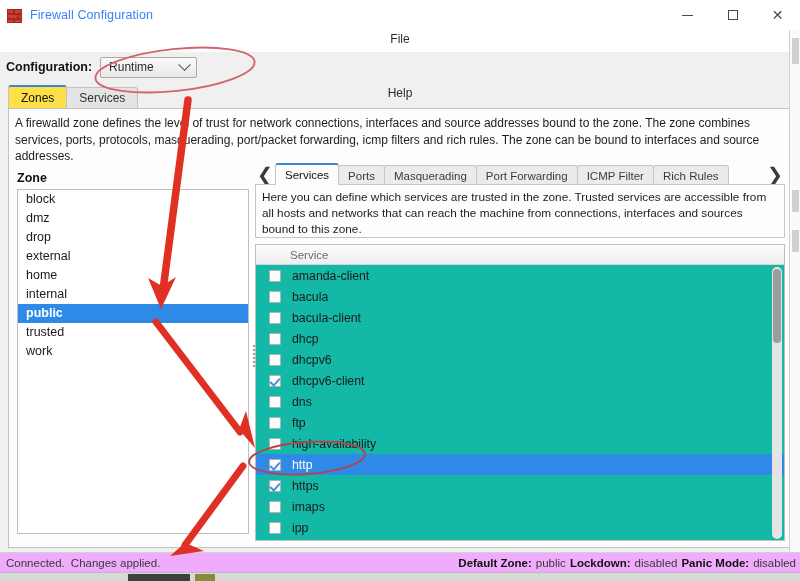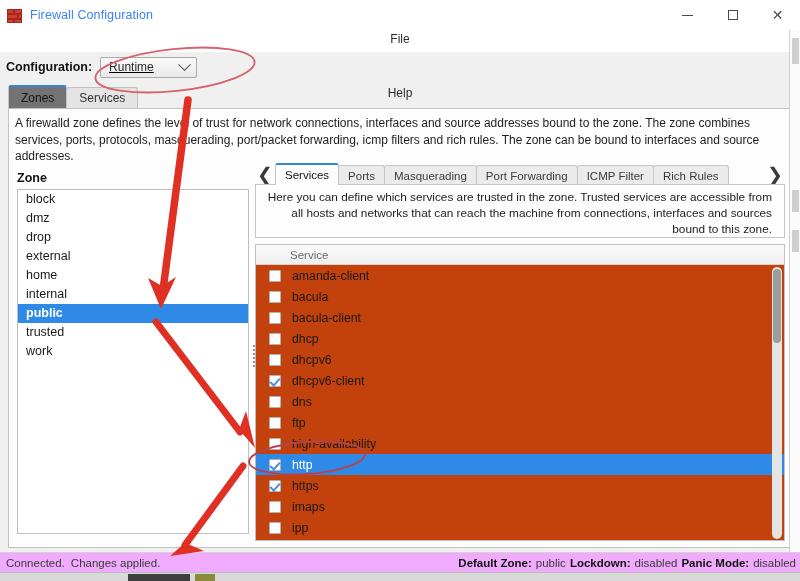--- a/index.html
+++ b/index.html
@@ -57,42 +57,42 @@
     position: absolute; left: 0; top: 52px; width: 640px; height: 30px;
     display: flex; align-items: center; background: #f0f0f0;
   }
   .conf-label {
     font-size: 12.5px; font-weight: bold; color: #111; margin-left: 6px;
   }
   .combo {
     margin-left: 8px; width: 97px; height: 21px;
     background: linear-gradient(#fbfbfb, #e9e9e9);
     border: 1px solid #a9a9a9; border-radius: 2px;
-    display: flex; align-items: center; box-sizing: border-box; text-decoration: underline;
+    display: flex; align-items: center; box-sizing: border-box;
   }
   .combo .val { font-size: 12px; color: #2b2b2b; margin-left: 8px; }
   .combo .chev {
     margin-left: auto; margin-right: 7px; width: 8px; height: 8px;
     border-right: 1.4px solid #555; border-bottom: 1.4px solid #555;
     transform: rotate(45deg) translate(-2px,-2px);
   }
 
   
   .maintabs {
     position: absolute; left: 8px; top: 86px; height: 22px;
     display: flex; align-items: flex-end;
   }
   .mtab {
     height: 21px; padding: 0 12px; font-size: 12px; color: #333;
     background: #e4e4e4; border: 1px solid #c2c2c2; border-bottom: none;
     border-radius: 3px 3px 0 0; display: flex; align-items: center;
     box-sizing: border-box; margin-right: -1px;
   }
   .mtab.active {
-    background: #737373; height: 23px; color: #111;
+    background: #fde047; height: 23px; color: #111;
     border-top: 2px solid #3b86d0;
     position: relative; z-index: 3;
   }
 
   
   .panel {
     position: absolute; left: 8px; top: 108px; width: 784px; height: 440px;
     background: #fdfdfd; border: 1px solid #c2c2c2; box-sizing: border-box;
   }
   .zone-desc {
@@ -142,29 +142,29 @@
     background: #ebebeb; border: 1px solid #c6c6c6; border-bottom: none;
     border-radius: 3px 3px 0 0; display: flex; align-items: center;
     box-sizing: border-box; margin-right: -1px; white-space: nowrap;
   }
   .stab.active {
     background: #fdfdfd; height: 22px; color: #111;
     border-top: 2px solid #3b86d0; position: relative; z-index: 3;
   }
   .svc-desc-box {
     position: absolute; left: 0; top: 23px; width: 530px; height: 54px;
-    background: #fdfdfd; border: 1px solid #c6c6c6; box-sizing: border-box; text-align: right;
+    background: #fdfdfd; border: 1px solid #c6c6c6; box-sizing: border-box;
   }
   .svc-desc {
     position: absolute; left: 6px; top: 4px; width: 510px;
     font-size: 11.8px; color: #1d1d1d; line-height: 16px;
   }
   .svclist {
     position: absolute; left: 0; top: 83px; width: 530px; height: 297px;
-    background: #c2410c; border: 1px solid #bfbfbf; box-sizing: border-box;
+    background: #14b8a6; border: 1px solid #bfbfbf; box-sizing: border-box;
     overflow: hidden;
   }
   .svc-header {
     height: 20px; background: linear-gradient(#fbfbfb,#eeeeee);
     border-bottom: 1px solid #d4d4d4; font-size: 11.5px; color: #6b6b6b;
     padding-left: 34px; line-height: 20px; box-sizing: border-box;
   }
   .svc-row {
     height: 21px; display: flex; align-items: center; box-sizing: border-box;
     padding-left: 13px;

